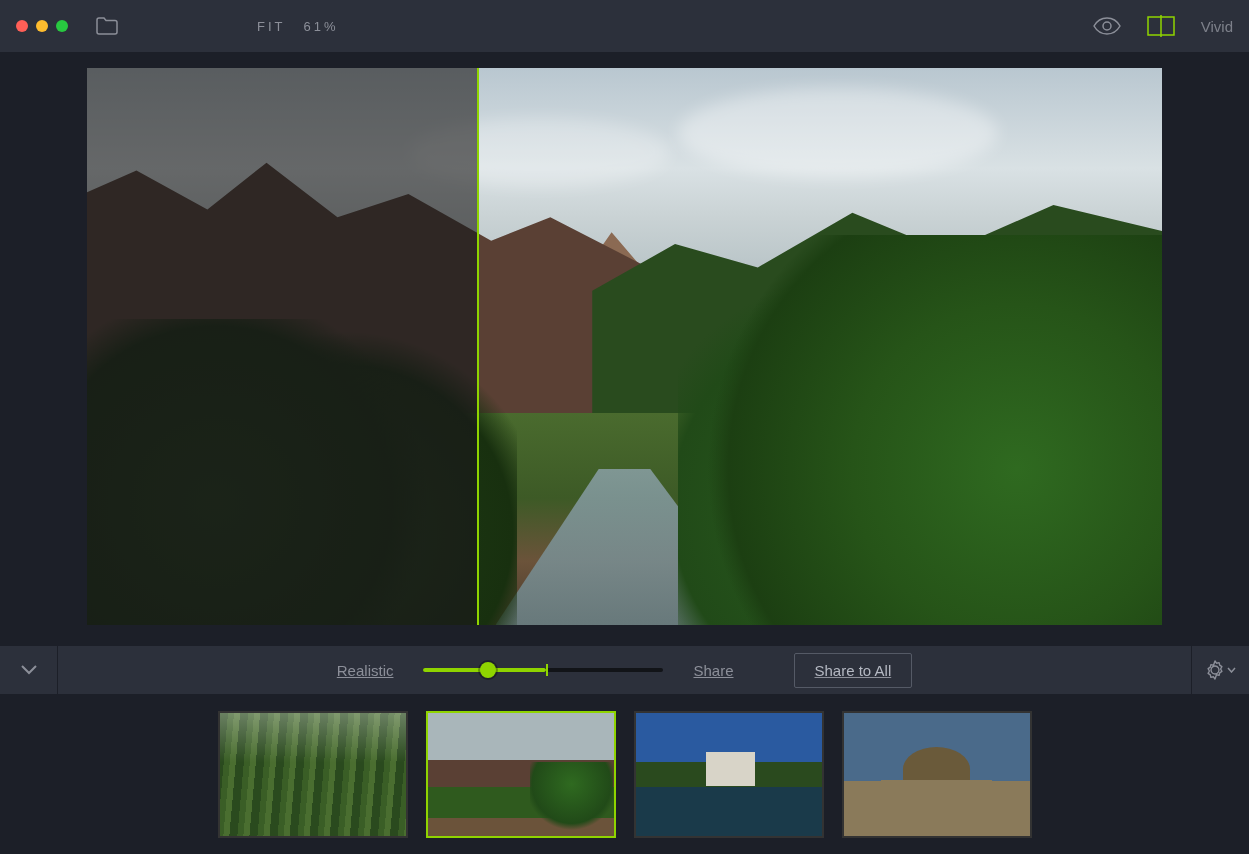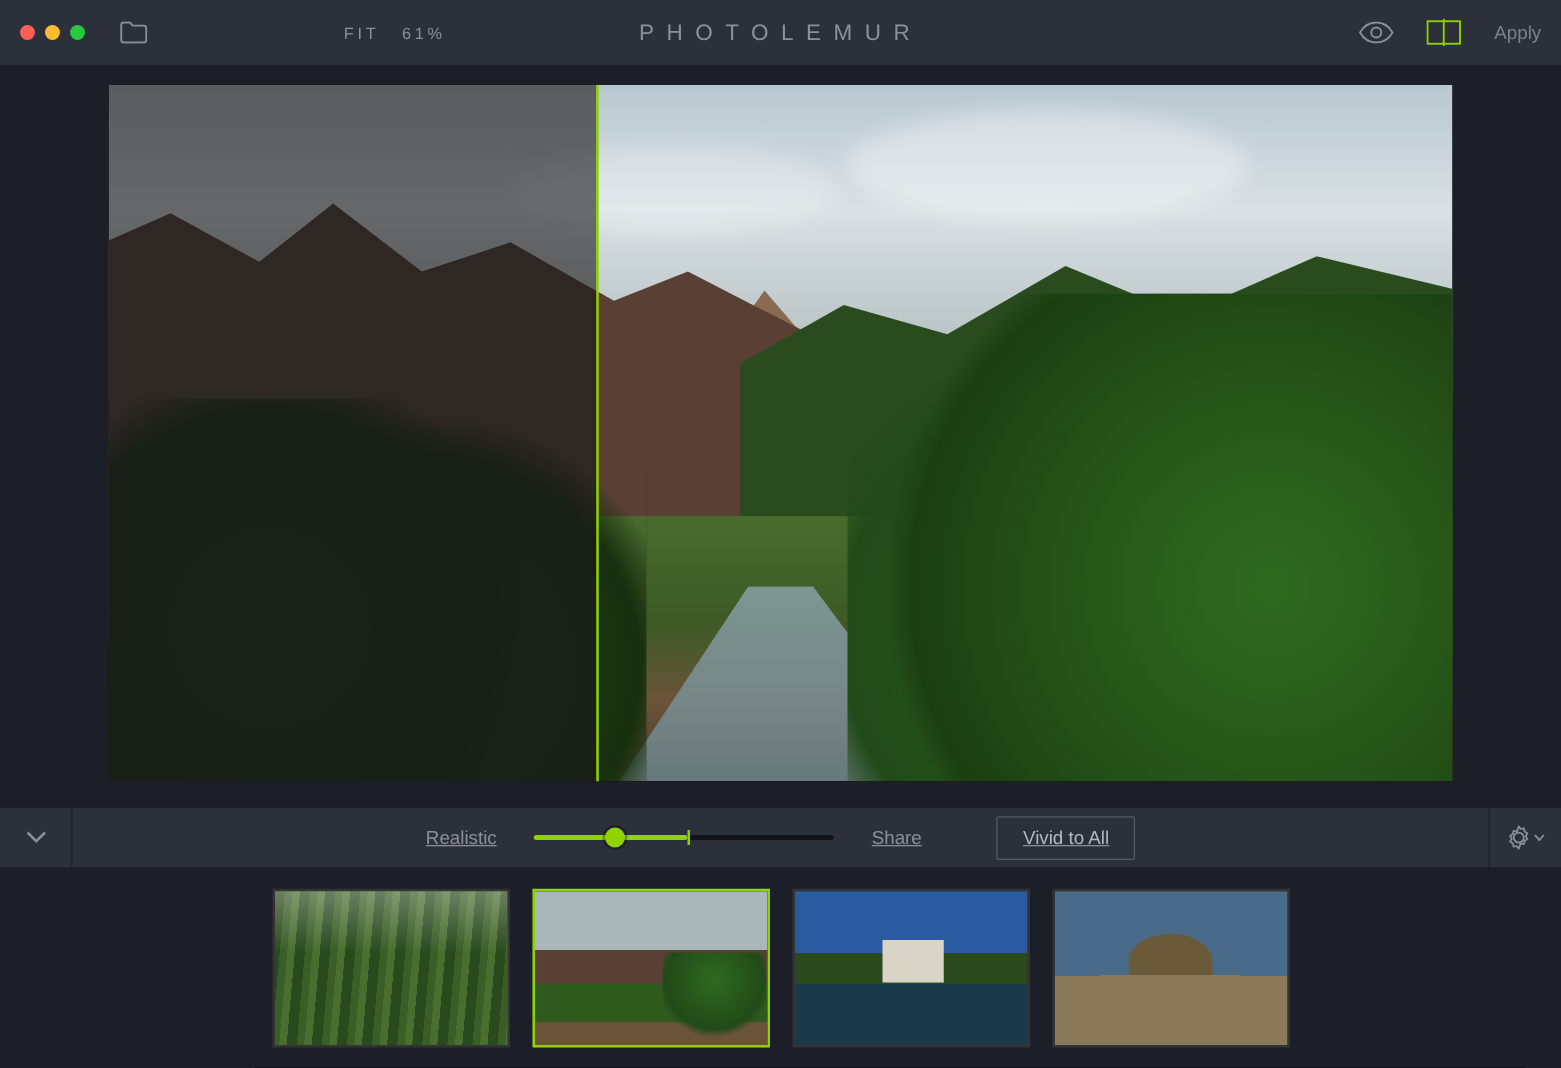--- a/index.html
+++ b/index.html
@@ -14,21 +14,21 @@
     align-items: center;
     padding: 0 16px;
     position: relative;
   }
   .traffic-lights { display: flex; gap: 8px; align-items: center; }
   .dot { width: 12px; height: 12px; border-radius: 50%; }
   .dot.red    { background:#ff5f57; }
   .dot.yellow { background:#febc2e; }
   .dot.green  { background:#28c840; }
   .folder-icon { margin-left: 28px; color:#8c8f99; cursor:pointer; display:flex; }
-  .zoom-group { display:flex; align-items:baseline; gap:18px; margin-left: auto; margin-right: 0; position:absolute; left: 275px; }
+  .zoom-group { display:flex; align-items:baseline; gap:18px; margin-left: auto; margin-right: 0; position:absolute; left: 257px; }
   .zoom-group span { letter-spacing: 3px; font-size: 13px; color:#8c8f99; cursor:pointer; }
   .app-title {
     position:absolute; left:50%; transform:translateX(-50%);
     font-size: 18px; letter-spacing: 10px; color:#8c8f99; font-weight: 300;
     white-space: nowrap;
   }
   .right-tools { margin-left:auto; display:flex; align-items:center; gap:26px; }
   .eye-icon, .split-icon { cursor:pointer; display:flex; }
   .split-icon svg path, .split-icon svg line { stroke:#8fd400; }
   .share { font-size:15px; color:#7d808a; cursor:pointer; }
@@ -188,36 +188,35 @@
     <svg width="22" height="18" viewBox="0 0 22 18" fill="none">
       <path d="M1 3 C1 1.9 1.9 1 3 1 L8 1 L10 3.5 L19 3.5 C20.1 3.5 21 4.4 21 5.5 L21 15 C21 16.1 20.1 17 19 17 L3 17 C1.9 17 1 16.1 1 15 Z" stroke="#8c8f99" stroke-width="1.5"></path>
     </svg>
   </div>
 
   <div class="zoom-group">
     <span>FIT</span>
     <span>61%</span>
   </div>
 
-  <div class="app-title">PHOTOLEMUR</div>
 
   <div class="right-tools">
     <div class="eye-icon">
       <svg width="28" height="18" viewBox="0 0 28 18" fill="none">
         <path d="M1 9 C5 2 11 1 14 1 C17 1 23 2 27 9 C23 16 17 17 14 17 C11 17 5 16 1 9 Z" stroke="#8c8f99" stroke-width="1.5"></path>
         <circle cx="14" cy="9" r="4" stroke="#8c8f99" stroke-width="1.5"></circle>
       </svg>
     </div>
     <div class="split-icon">
       <svg width="28" height="22" viewBox="0 0 28 22" fill="none">
         <rect x="1" y="2" width="26" height="18" stroke="#8fd400" stroke-width="1.5"></rect>
         <line x1="14" y1="0" x2="14" y2="22" stroke="#8fd400" stroke-width="1.5"></line>
       </svg>
     </div>
-    <div class="share">Apply</div>
+    <div class="share">Vivid</div>
   </div>
 </div>
 
 <div class="image-stage">
   <div class="canvas">
 
     <div class="photo-after">
       <div class="sky-b"></div>
       <div class="clouds"></div>
       <div class="mountain-mid"></div>
@@ -255,21 +254,21 @@
     <span class="style-label">Realistic</span>
 
     <div class="slider-track">
       <div class="slider-fill"></div>
       <div class="slider-tick"></div>
       <div class="slider-thumb"></div>
     </div>
 
     <span class="style-label">Share</span>
 
-    <button class="apply-btn">Vivid to All</button>
+    <button class="apply-btn">Share to All</button>
   </div>
 
   <div class="gear-cell">
     <svg width="20" height="20" viewBox="0 0 20 20">
       <path d="M10 6 a4 4 0 1 0 0.001 0 M10 1 l1.5 2.2 2.6-.6 .6 2.6 2.2 1.5-1.3 2.3 1.3 2.3-2.2 1.5-.6 2.6-2.6-.6L10 19l-1.5-2.2-2.6 .6-.6-2.6L3.1 13.3 4.4 11 3.1 8.7l2.2-1.5 .6-2.6 2.6 .6Z" stroke="#8c8f99" stroke-width="1.4" fill="none" stroke-linejoin="round"></path>
     </svg>
     <svg width="9" height="6" viewBox="0 0 9 6">
       <path d="M1 1 L4.5 5 L8 1" stroke="#8c8f99" stroke-width="1.5" fill="none"></path>
     </svg>
   </div>

